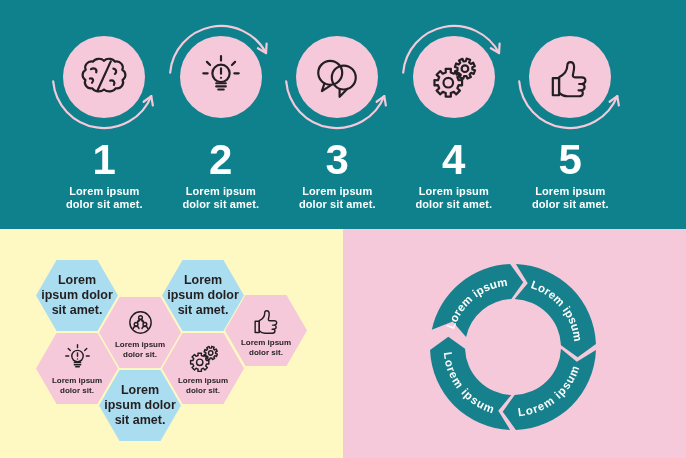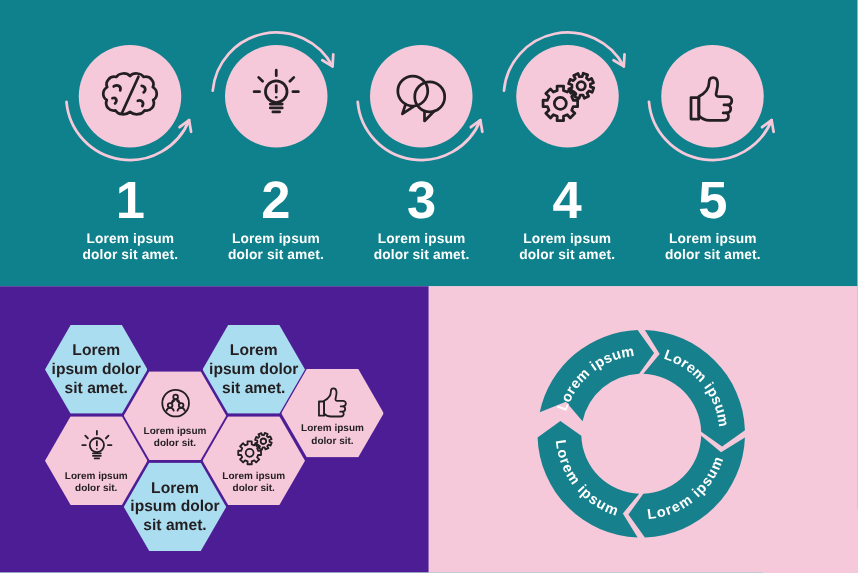--- a/index.html
+++ b/index.html
@@ -15,21 +15,21 @@
   .circle-wrap{position:relative;width:112px;height:112px;margin-top:21px;}
   .arrow-svg{position:absolute;left:0;top:0;width:112px;height:112px;}
   .circle{position:absolute;left:15px;top:15px;width:82px;height:82px;border-radius:50%;
     background:#f5c8da;display:flex;align-items:center;justify-content:center;}
   .step-icon{width:50px;height:50px;display:block;}
   .step-icon svg{width:100%;height:100%;display:block;}
   .num{margin-top:6px;font-size:42px;line-height:42px;font-weight:800;color:#ffffff;}
   .cap{margin-top:4px;font-size:11px;line-height:13px;font-weight:700;color:#ffffff;
     text-align:center;white-space:pre-line;letter-spacing:.1px;}
   
-  .sec-hex{position:absolute;left:0;top:229px;width:343px;height:229px;background:#4c1d95;}
+  .sec-hex{position:absolute;left:0;top:229px;width:343px;height:229px;background:#fef9c3;}
   .hex{position:absolute;width:82px;height:71px;
     clip-path:polygon(0 50%,25% 0,75% 0,100% 50%,75% 100%,25% 100%);
     display:flex;flex-direction:column;align-items:center;justify-content:center;}
   .hex-blue{background:#abddf1;}
   .hex-pink{background:#f5c8da;}
   .hex-text-lg{font-size:12.5px;line-height:15px;font-weight:800;color:#231f20;
     text-align:center;white-space:pre-line;}
   .hex-text-sm{font-size:8px;line-height:9.5px;font-weight:800;color:#231f20;
     text-align:center;white-space:pre-line;margin-top:1px;}
   .hex-icon{width:33px;height:33px;display:block;}

